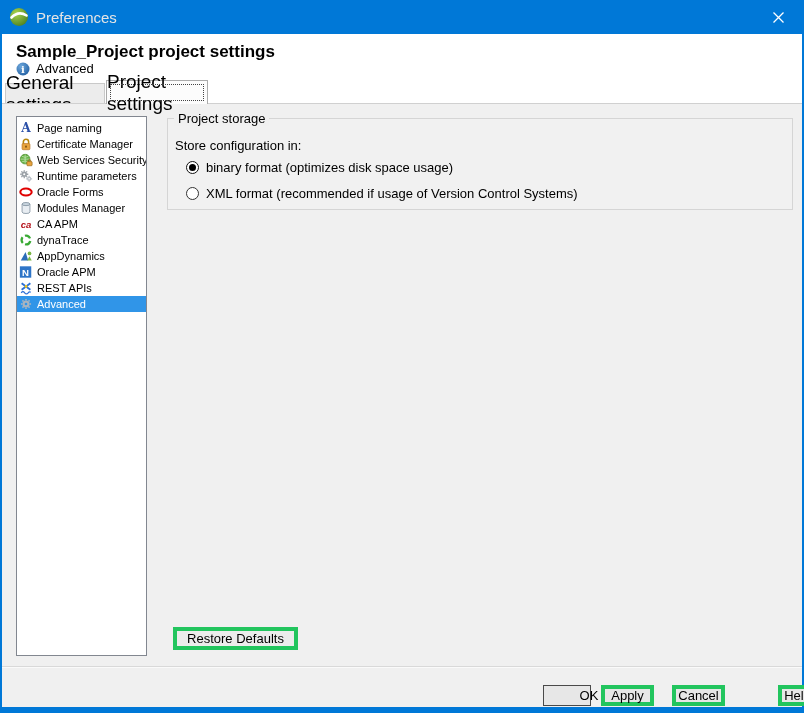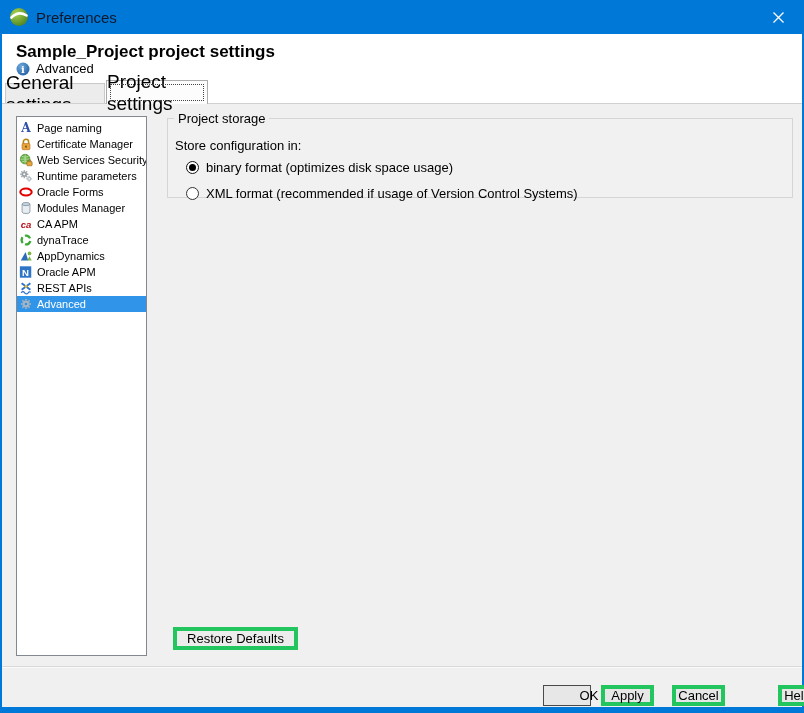--- a/index.html
+++ b/index.html
@@ -6,21 +6,21 @@
   html,body { width:804px; height:713px; overflow:hidden; }
   body { font-family:"Liberation Sans","DejaVu Sans",sans-serif; color:#000; background:#f0f0f0; }
 
   .window { position:relative; width:804px; height:713px; background:#f0f0f0;
             border-left:2px solid #0078d7; border-right:2px solid #0078d7; }
 
   
   .titlebar { position:absolute; left:0; top:0; right:0; height:34px; background:#0078d7;
               display:flex; align-items:center; }
   .titlebar-icon { margin-left:7px; width:20px; height:20px; display:flex; }
-  .titlebar-title { color:#0f172a; font-size:15px; margin-left:7px; }
+  .titlebar-title { color:#e5e5e5; font-size:15px; margin-left:7px; }
   .close-btn { position:absolute; right:2px; top:0; width:44px; height:34px;
                display:flex; align-items:center; justify-content:center; cursor:pointer; }
 
   
   .header { position:absolute; left:0; top:34px; right:0; height:46px; background:#fff; }
   .header-title { position:absolute; left:14px; top:8px; font-size:17px; font-weight:bold; }
   .header-sub { position:absolute; left:14px; top:27px; display:flex; align-items:center; gap:6px; }
   .header-sub-label { font-size:13px; }
 
   
@@ -40,21 +40,21 @@
 
   
   .listbox { position:absolute; left:14px; top:12px; width:131px; height:540px;
              background:#fff; border:1px solid #828790; padding-top:3px; overflow:hidden; }
   .list-item { height:16px; display:flex; align-items:center; gap:4px; padding-left:2px;
                font-size:11px; white-space:nowrap; cursor:default; }
   .list-item .ico { width:14px; height:14px; flex:0 0 14px; display:flex; align-items:center; justify-content:center; }
   .list-item.selected { background:#3095e8; color:#fff; }
 
   
-  .groupbox { position:absolute; left:165px; top:14px; width:626px; height:80px;
+  .groupbox { position:absolute; left:165px; top:14px; width:626px; height:92px;
               border:1px solid #d5d5d5; background:#f1f1f1; }
   .groupbox-legend { position:absolute; left:6px; top:-8px; background:#f0f0f0;
                      padding:0 4px; font-size:13px; }
   .store-label { position:absolute; left:7px; top:19px; font-size:13px; }
   .radio-row { position:absolute; left:18px; display:flex; align-items:center; gap:7px; cursor:pointer; }
   .radio-row-1 { top:41px; }
   .radio-row-2 { top:67px; }
   .radio-circle { width:13px; height:13px; border-radius:50%; background:#fff;
                   border:1px solid #333; position:relative; }
   .radio-circle.checked { border:1.5px solid #111; }

